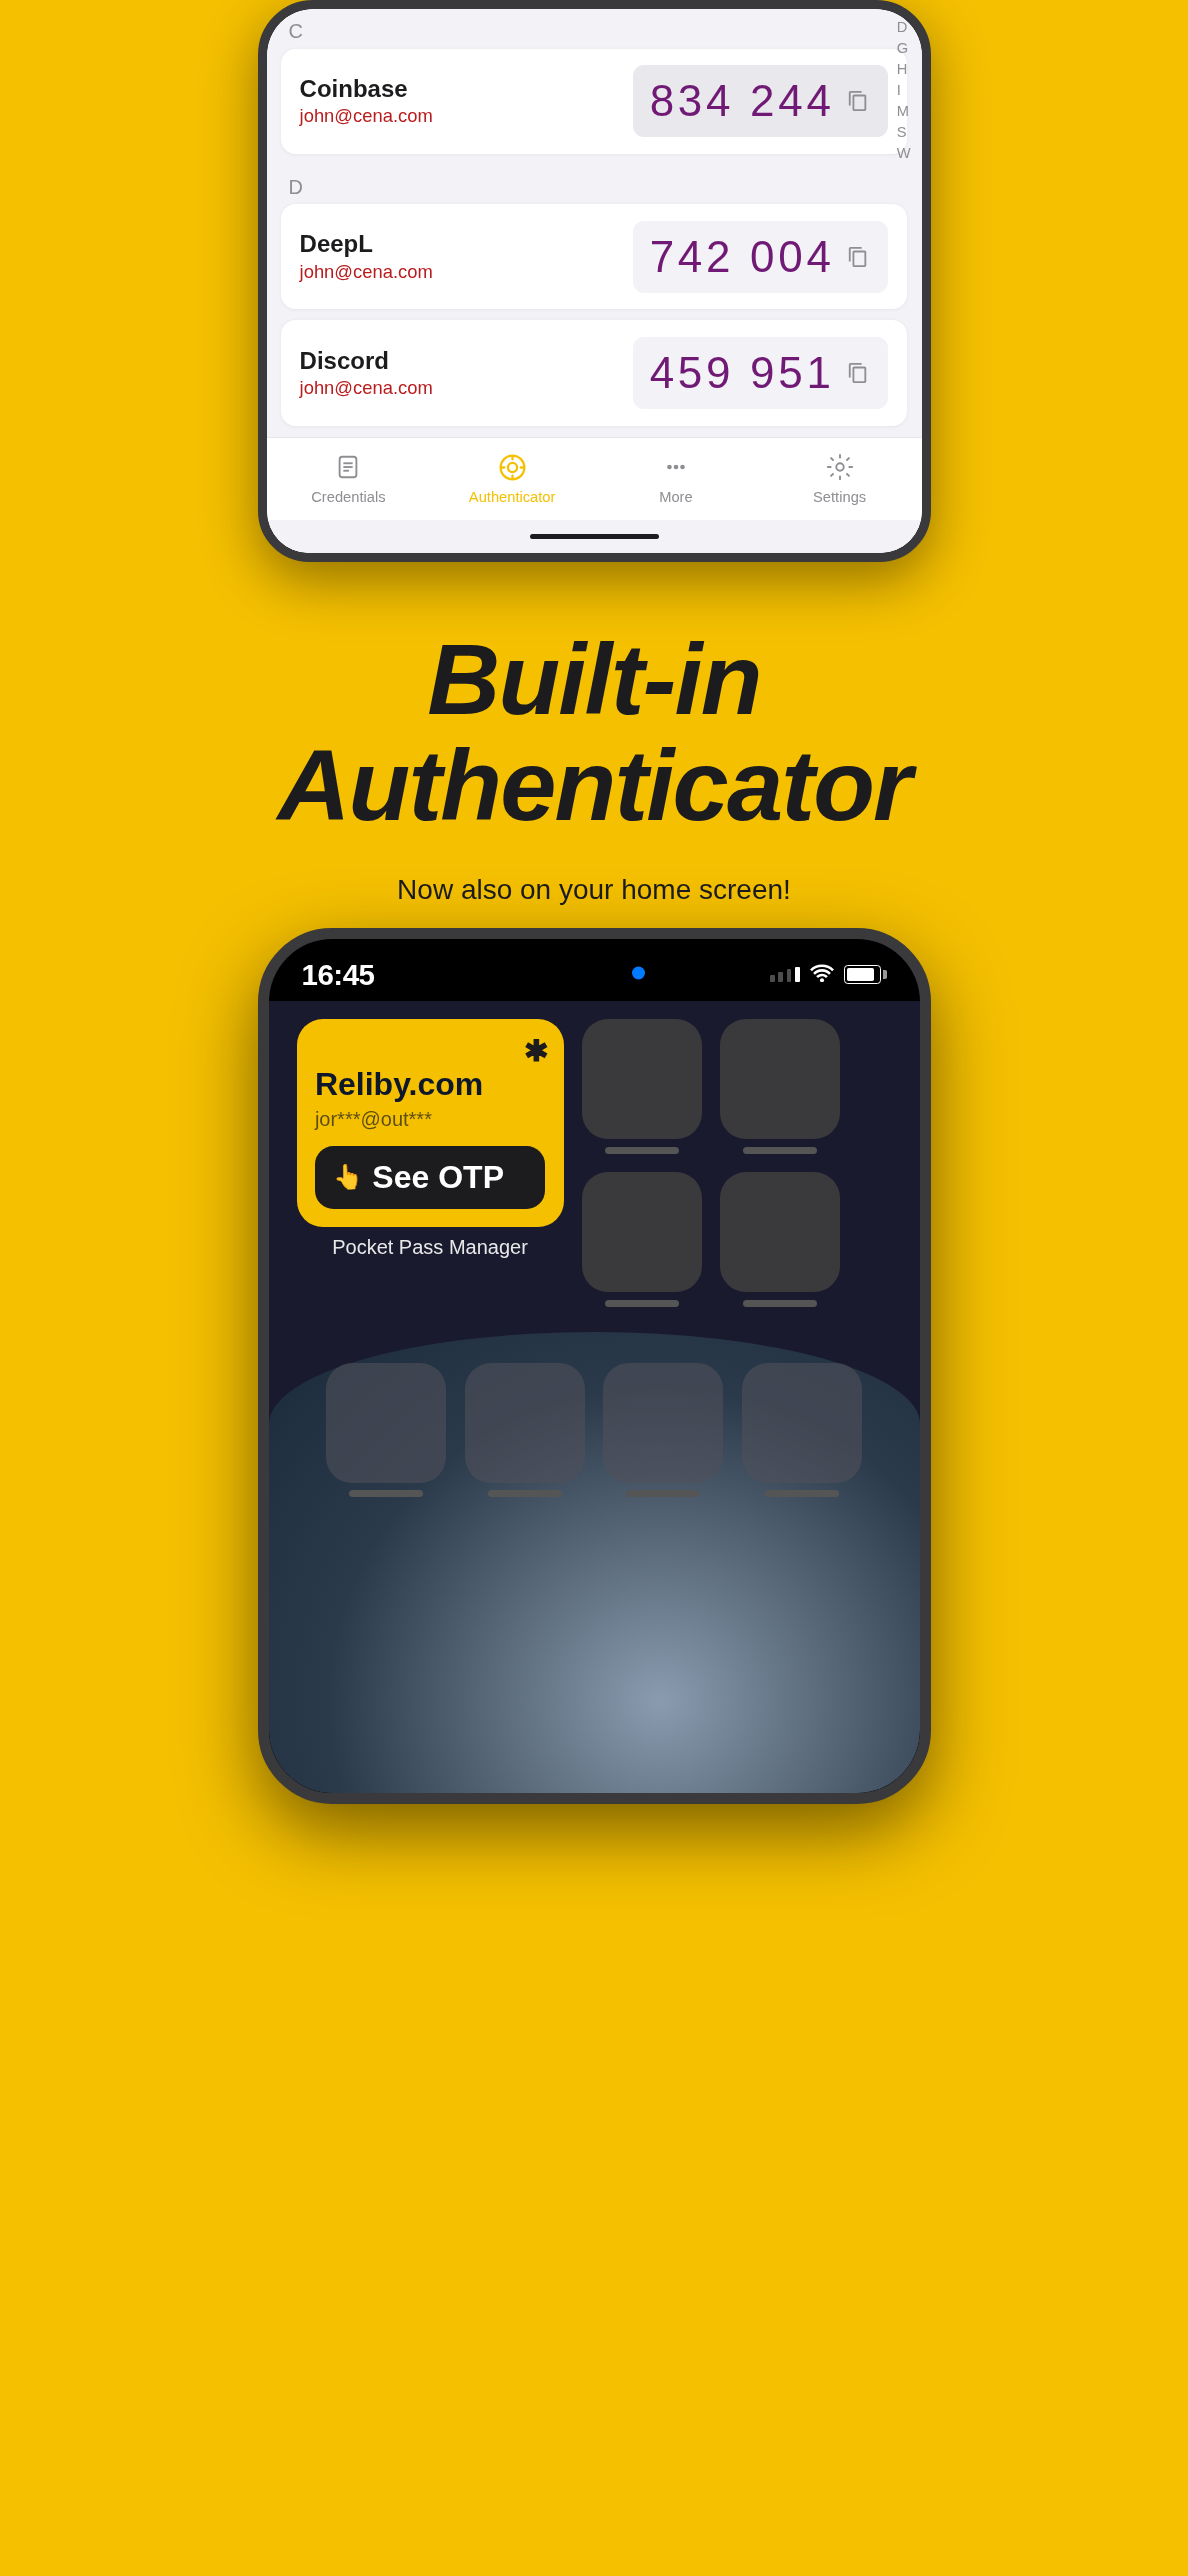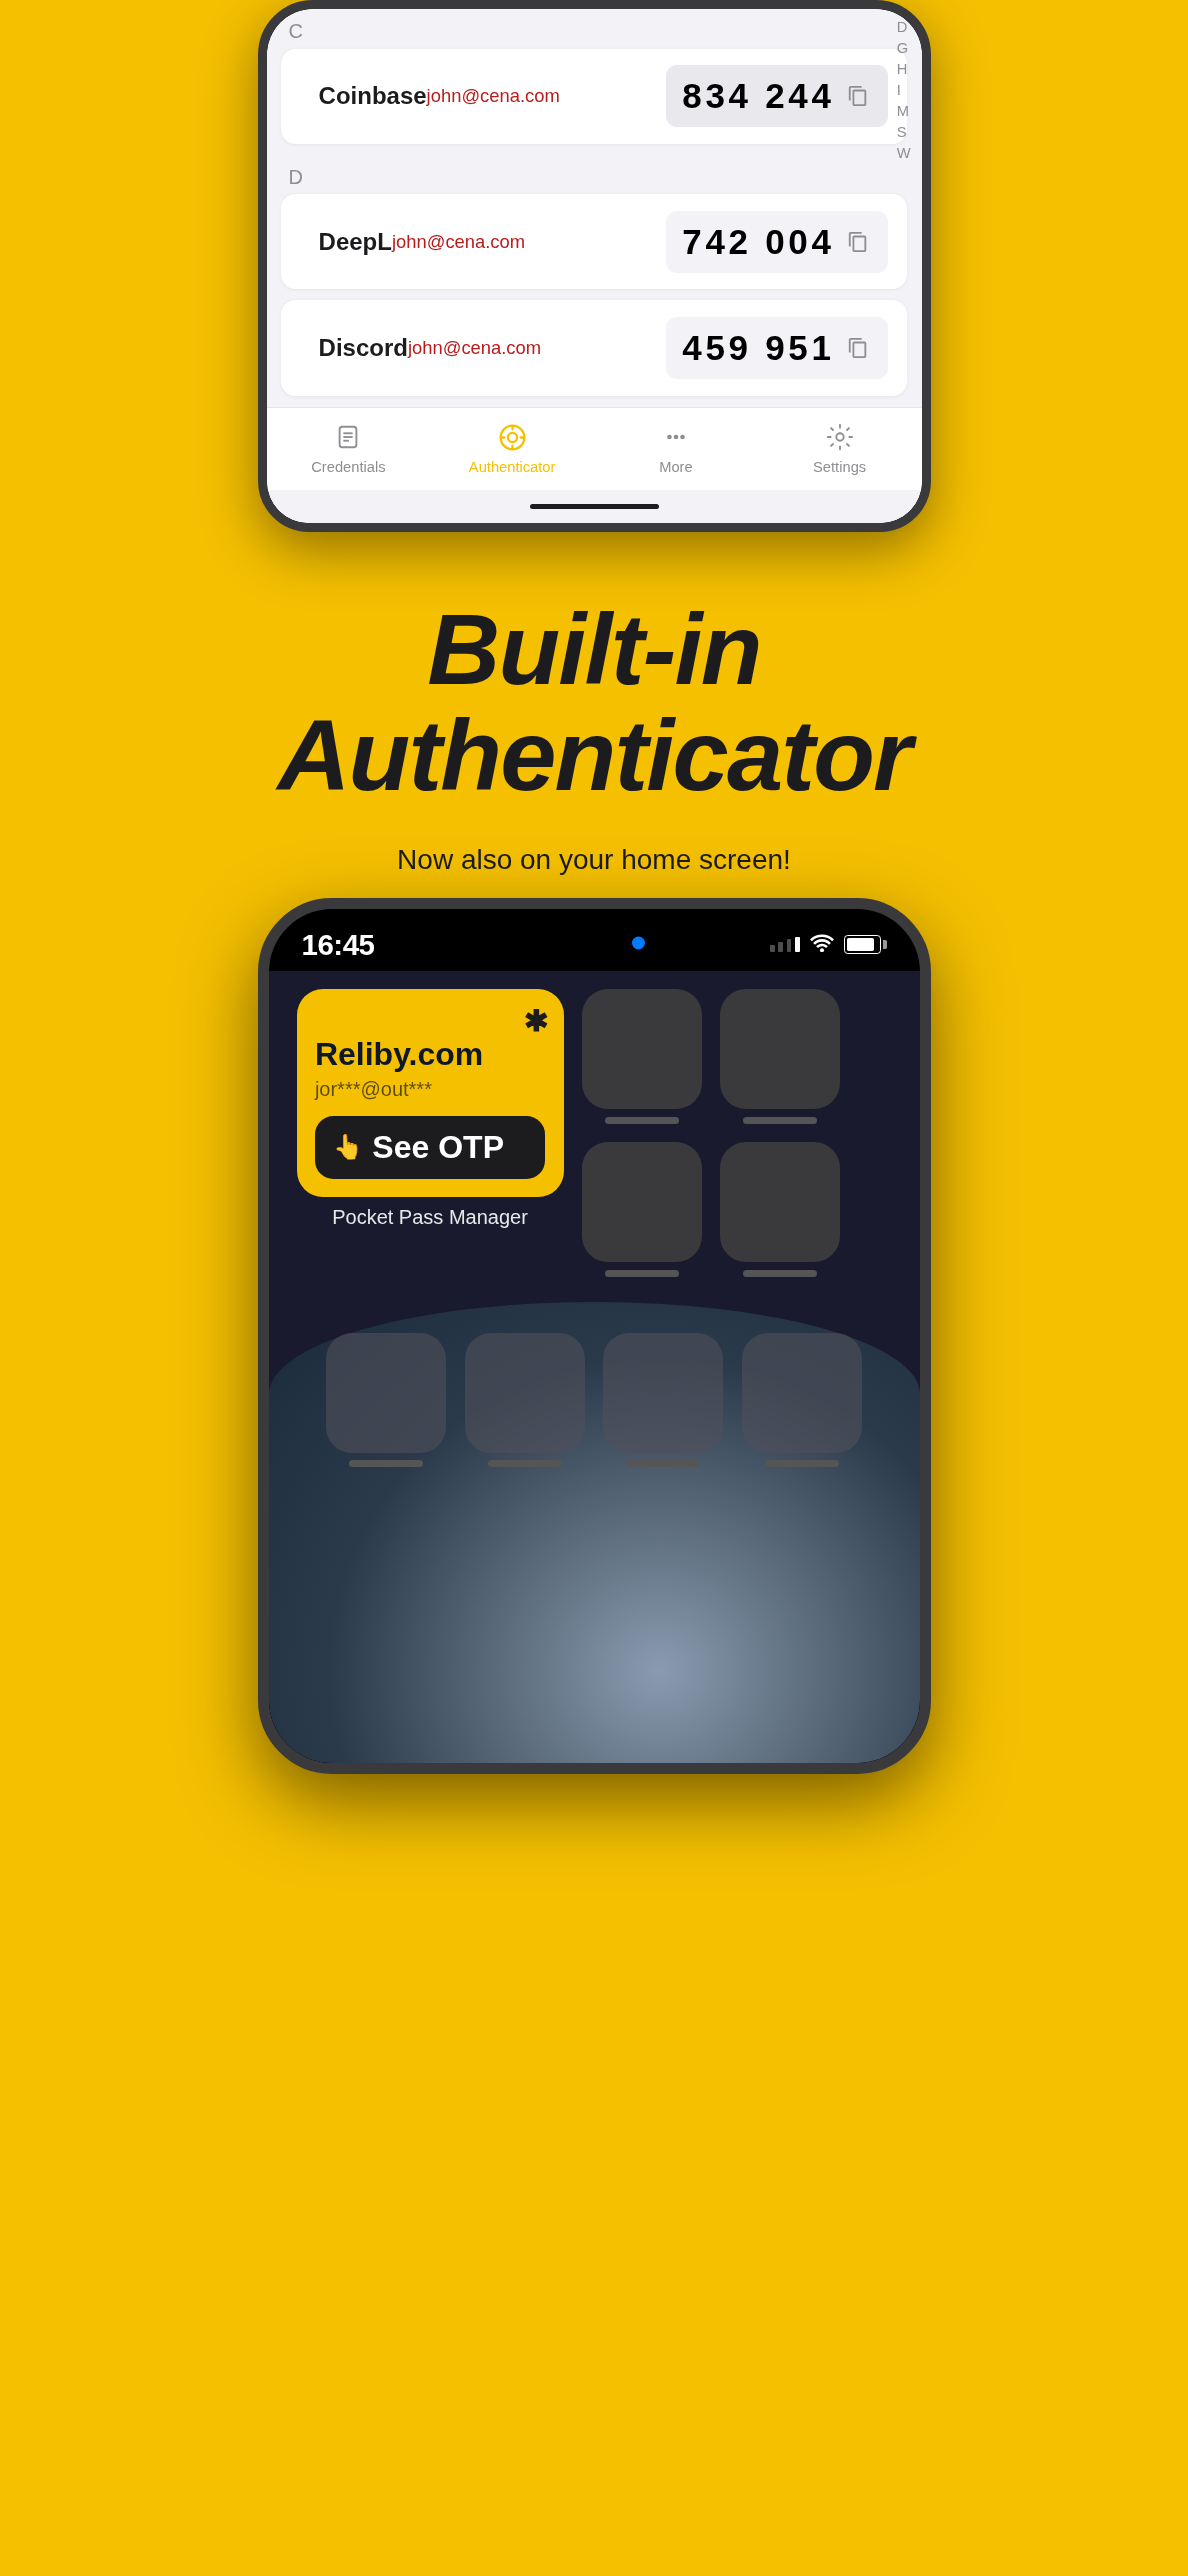--- a/index.html
+++ b/index.html
@@ -82,22 +82,21 @@
       border-radius: 14.7px;
       padding: 16.6px 18.4px;
       display: flex;
       align-items: center;
       justify-content: space-between;
       box-shadow: 0 0.9px 3.7px rgba(0,0,0,0.06);
     }
 
     .account-info {
       display: flex;
-      flex-direction: row;
-      margin-left: 19px;
+      flex-direction: column;
     }
 
     .account-name {
       font-size: 24px;
       font-weight: 600;
       color: #1c1c1e;
     }
 
     .account-email {
       font-size: 18.4px;
@@ -113,23 +112,23 @@
       background: #f2f2f7;
       border-radius: 11px;
       padding: 11px 16.6px;
     }
 
     .otp-badge.active {
       background: #e8e8ed;
     }
 
     .otp-code {
-      font-size: 35px;
-      font-weight: 700;
-      color: #000000;
+      font-size: 44px;
+      font-weight: 400;
+      color: #701a75;
       letter-spacing: 3.7px;
       font-variant-numeric: tabular-nums;
     }
 
     .copy-icon {
       width: 28px;
       height: 28px;
       display: flex;
       align-items: center;
       justify-content: center;

